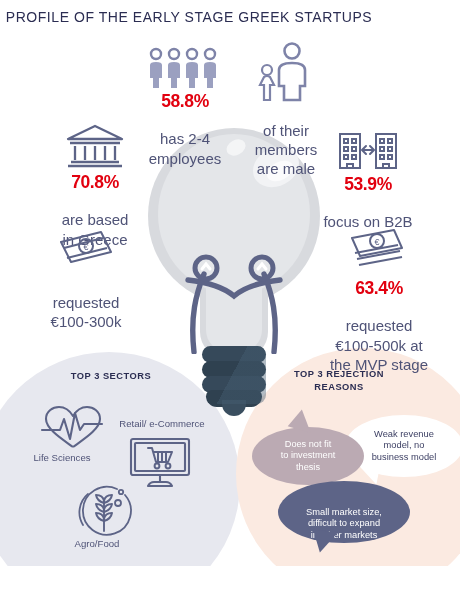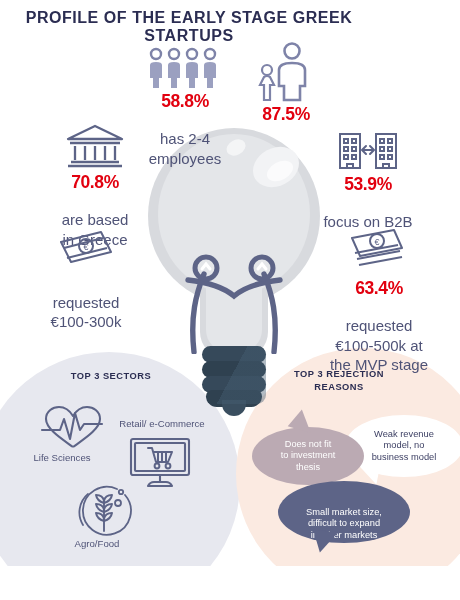--- a/index.html
+++ b/index.html
@@ -9,21 +9,21 @@
     background:#ffffff;
     position:relative;
     overflow:hidden;
   }
   #stage { position:absolute; inset:0; }
 
   
   .title {
     position:absolute; top:9px; left:0; width:378px;
     text-align:center;
-    font-size:16px; font-weight:bold;
+    font-size:14px; font-weight:normal;
     letter-spacing:0.55px;
     color:#2b2d52;
     text-transform:uppercase;
   }
 
   
   .circle-left {
     position:absolute; left:-22px; top:352px;
     width:262px; height:262px; border-radius:50%;
     background:#e7e8ef;
@@ -246,21 +246,22 @@
     <svg class="icon" width="64" height="60" viewBox="0 0 64 60">
       <g fill="none" stroke="#7e83a8" stroke-width="2.6">
         <circle cx="38" cy="9" r="7.5"></circle>
         <path d="M25 28 q0-7 13-7 q13 0 13 7 v16 h-5 v14 h-16 v-14 h-5 z"></path>
       </g>
       <g fill="none" stroke="#7e83a8" stroke-width="2.2">
         <circle cx="13" cy="28" r="5"></circle>
         <path d="M6 43 l4-8 q3-2 6 0 l4 8 h-4 v15 h-6 v-15 z"></path>
       </g>
     </svg>
-    <div class="pct">87.5%</div>
+    <div class="desc" style="white-space:pre-line">of their members
+are male</div>
   </div>
 
   <div class="stat stat-greece">
     <svg class="icon" width="62" height="48" viewBox="0 0 62 48">
       <g fill="none" stroke="#5d6487" stroke-width="2.3" stroke-linejoin="round">
         <path d="M31 4 L58 17 H4 Z"></path>
         <path d="M6 21 H56"></path>
         <path d="M11 24 v14 M21 24 v14 M31 24 v14 M41 24 v14 M51 24 v14"></path>
         <path d="M7 40 H55"></path>
         <path d="M4 44 H58"></path>

